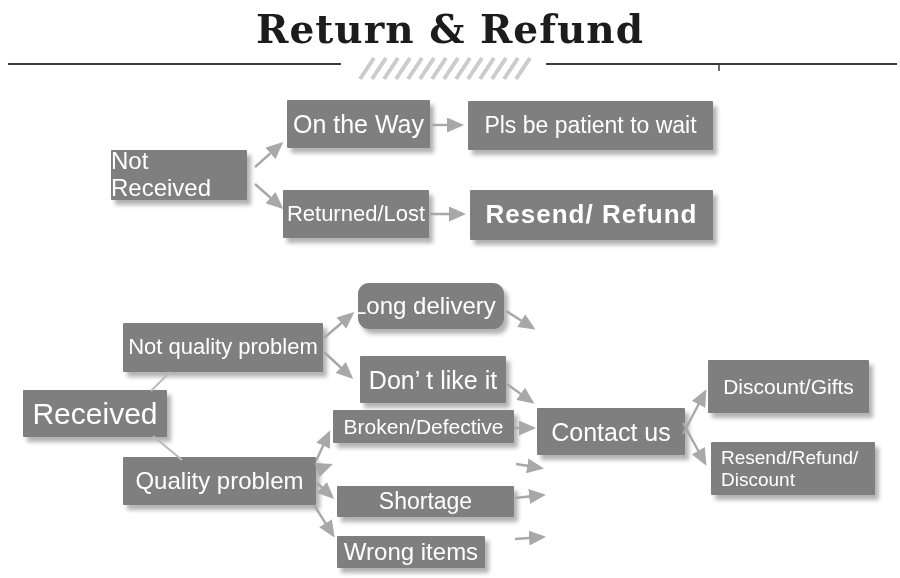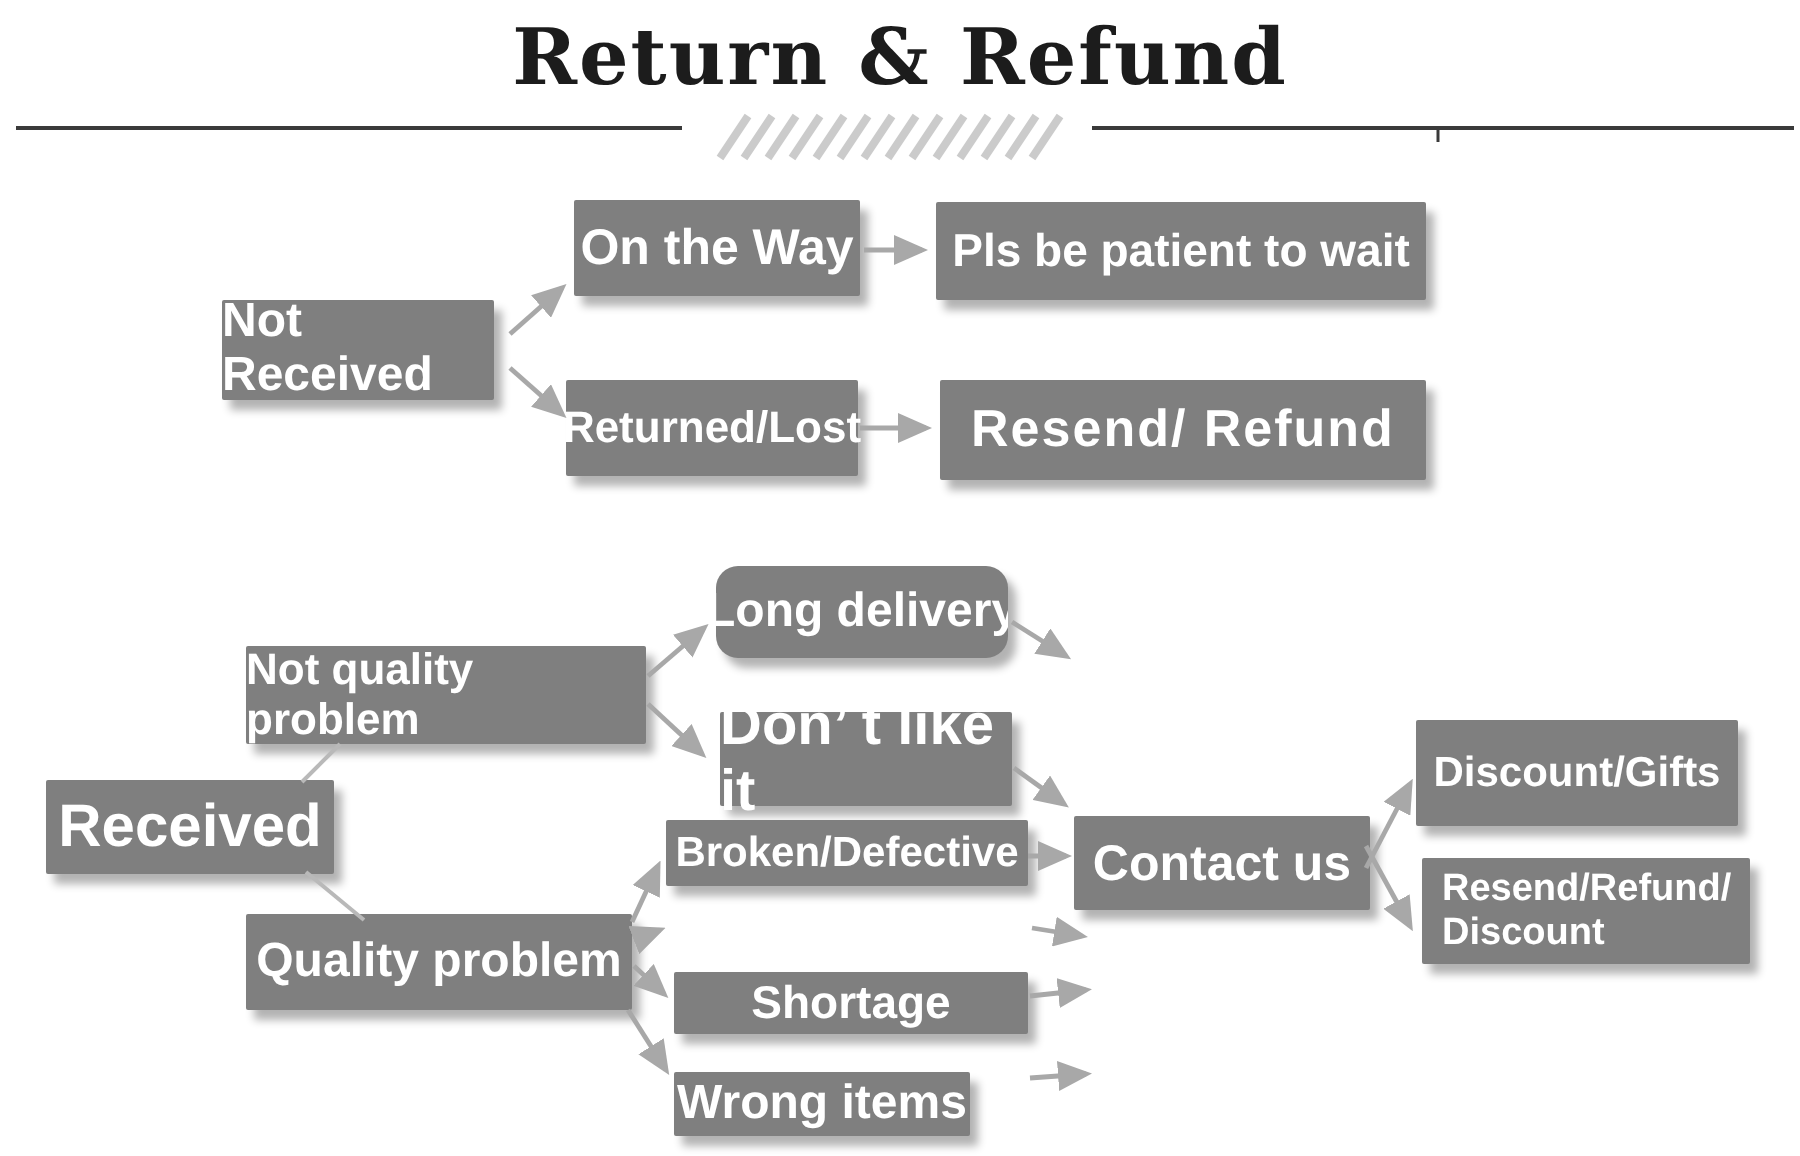--- a/index.html
+++ b/index.html
@@ -38,21 +38,20 @@
     position: absolute;
     background: var(--box);
     color: var(--box-text);
     display: flex;
     align-items: center;
     justify-content: center;
     white-space: pre-line;
     line-height: 1.12;
     border-radius: 1px;
     box-shadow: 4px 5px 4px rgba(0,0,0,0.30);
-    font-weight: bold;
   }
   .node.clip-left {
     justify-content: flex-start;
     overflow: hidden;
     text-indent: -5px;
     white-space: nowrap;
     border-radius: 11px;
   }
   .node.left-pad {
     justify-content: flex-start;
@@ -87,36 +86,36 @@
   <div class="node" style="left:283px;top:190px;width:146px;height:48px;font-size:22px">Returned/Lost</div>
 
   <div class="node semibold" style="left:470px;top:190px;width:243px;height:50px;font-size:26px">Resend/ Refund</div>
 
   <div class="node" style="left:23px;top:390px;width:144px;height:47px;font-size:30px">Received</div>
 
   <div class="node" style="left:123px;top:323px;width:200px;height:49px;font-size:22px">Not quality problem</div>
 
   <div class="node clip-left" style="left:358px;top:283px;width:146px;height:46px;font-size:24px">Long delivery</div>
 
-  <div class="node" style="left:360px;top:356px;width:146px;height:47px;font-size:29px">Don’ t like it</div>
+  <div class="node" style="left:360px;top:356px;width:146px;height:47px;font-size:25px">Don’ t like it</div>
 
   <div class="node" style="left:123px;top:457px;width:193px;height:48px;font-size:24px">Quality problem</div>
 
   <div class="node" style="left:333px;top:410px;width:181px;height:33px;font-size:21px">Broken/Defective</div>
 
 
   <div class="node" style="left:337px;top:486px;width:177px;height:31px;font-size:23px">Shortage</div>
 
   <div class="node" style="left:337px;top:536px;width:148px;height:32px;font-size:24px">Wrong items</div>
 
   <div class="node" style="left:537px;top:408px;width:148px;height:47px;font-size:25px">Contact us</div>
 
   <div class="node" style="left:708px;top:360px;width:161px;height:53px;font-size:21px">Discount/Gifts</div>
 
-  <div class="node left-pad" style="left:711px;top:429px;width:164px;height:53px;font-size:19px">Resend/Refund/
+  <div class="node left-pad" style="left:711px;top:442px;width:164px;height:53px;font-size:19px">Resend/Refund/
 Discount</div>
 
   <svg id="edges-svg" viewBox="0 0 900 578" xmlns="http://www.w3.org/2000/svg">
     <defs>
       <marker id="ah" markerUnits="userSpaceOnUse" markerWidth="17" markerHeight="15" refX="14" refY="7.5" orient="auto">
         <path d="M0,0 L17,7.5 L0,15 z" style="fill:var(--arrow)"></path>
       </marker>
     </defs>
 
     <g>

